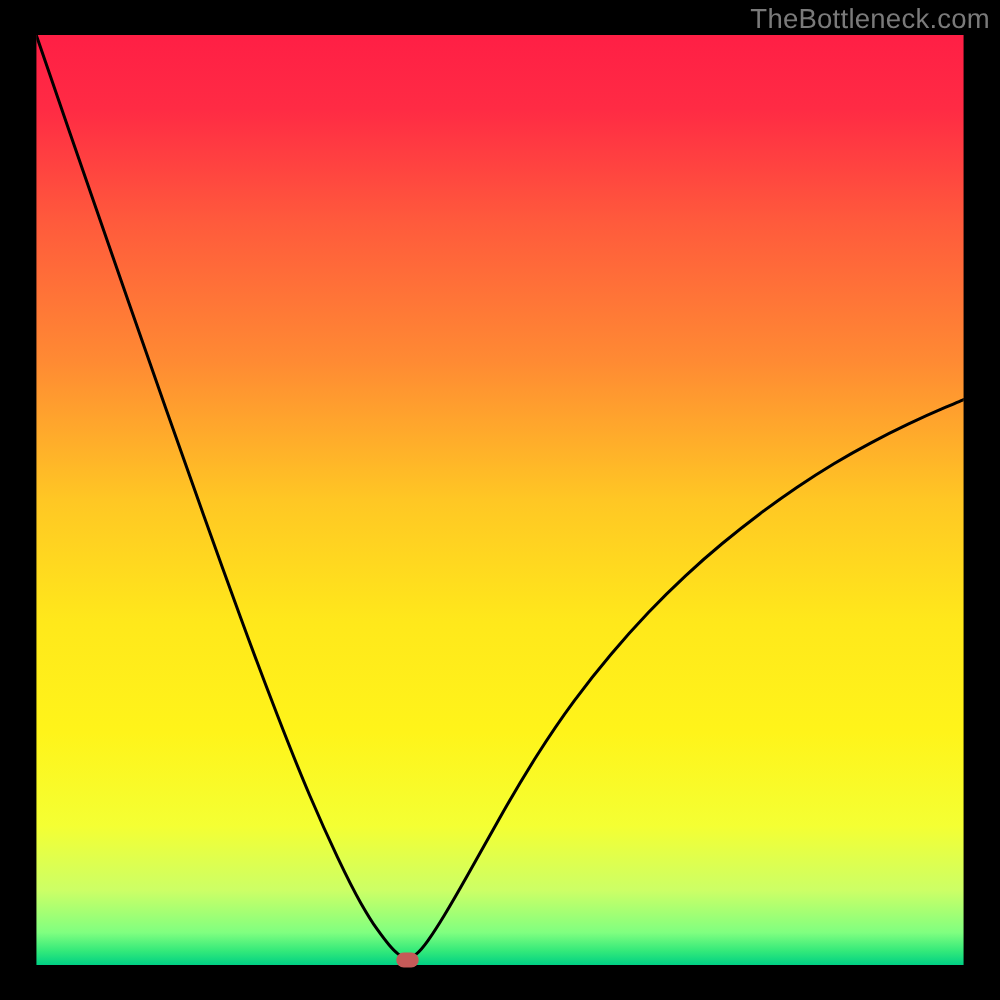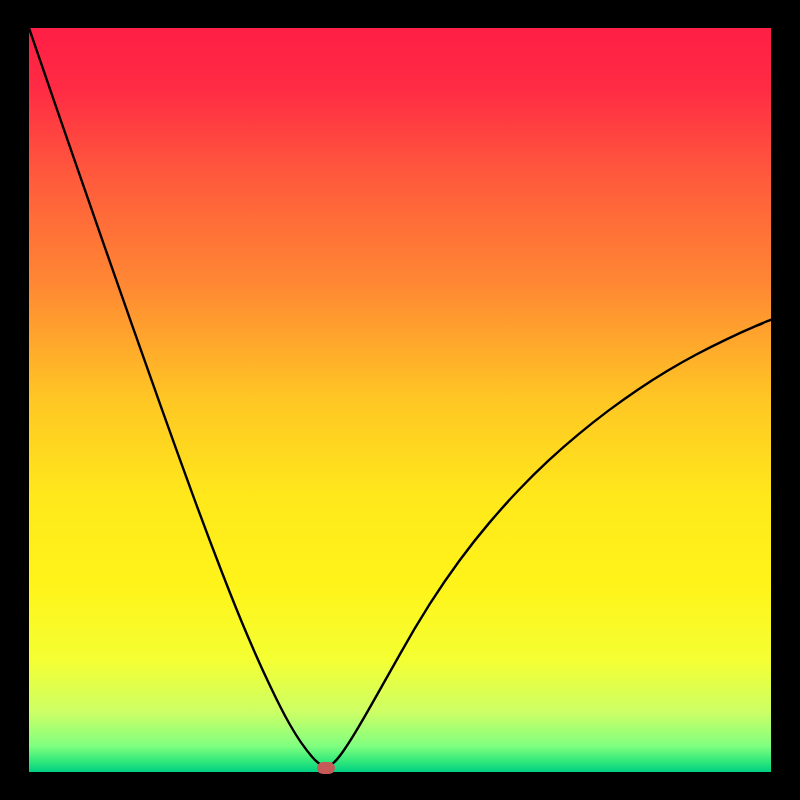--- a/index.html
+++ b/index.html
@@ -68,14 +68,15 @@
             <stop offset="98.50%" stop-color="#33e97a"></stop>
             <stop offset="100.00%" stop-color="#00d084"></stop>
           </linearGradient>
       </defs>
       <rect id="bg-rect" x="0" y="0" width="742" height="744" fill="url(#bg-grad)"></rect>
       <path id="curve-path" fill="none" stroke="#000" stroke-width="2.4" stroke-linejoin="round" stroke-linecap="round" d="M 0.00 0.00 Q 0.00 0.00 7.42 21.58 Q 14.84 43.15 25.97 75.52 Q 37.10 107.88 48.23 139.87 Q 59.36 171.86 74.20 214.64 Q 89.04 257.42 103.88 299.46 Q 118.72 341.50 133.56 383.16 Q 148.40 424.82 163.24 465.37 Q 178.08 505.92 192.92 544.24 Q 207.76 582.55 218.89 608.59 Q 230.02 634.63 241.15 658.07 Q 252.28 681.50 259.70 694.52 Q 267.12 707.54 272.69 715.36 Q 278.25 723.17 282.33 728.00 Q 286.41 732.84 289.38 735.07 Q 292.35 737.30 294.57 738.42 Q 296.80 739.54 298.66 738.79 Q 300.51 738.05 304.22 735.07 Q 307.93 732.10 313.50 724.28 Q 319.06 716.47 326.48 704.20 Q 333.90 691.92 345.03 672.20 Q 356.16 652.49 371.00 626.08 Q 385.84 599.66 400.68 576.23 Q 415.52 552.79 430.36 532.70 Q 445.20 512.62 460.04 495.13 Q 474.88 477.65 489.72 462.02 Q 504.56 446.40 519.40 432.64 Q 534.24 418.87 549.08 406.60 Q 563.92 394.32 578.76 383.16 Q 593.60 372.00 608.44 361.96 Q 623.28 351.91 638.12 342.98 Q 652.96 334.06 667.80 326.24 Q 682.64 318.43 697.48 311.36 Q 712.32 304.30 727.16 297.97 T 742.00 291.65"></path>
     </svg>
     <div id="marker" class="marker" style="left: 296.8px; top: 739.536px; background: rgb(197, 90, 88);"></div>
   </div>
 
+  <div class="watermark">TheBottleneck.com</div>
 
 </div>
 
 </body></html>

